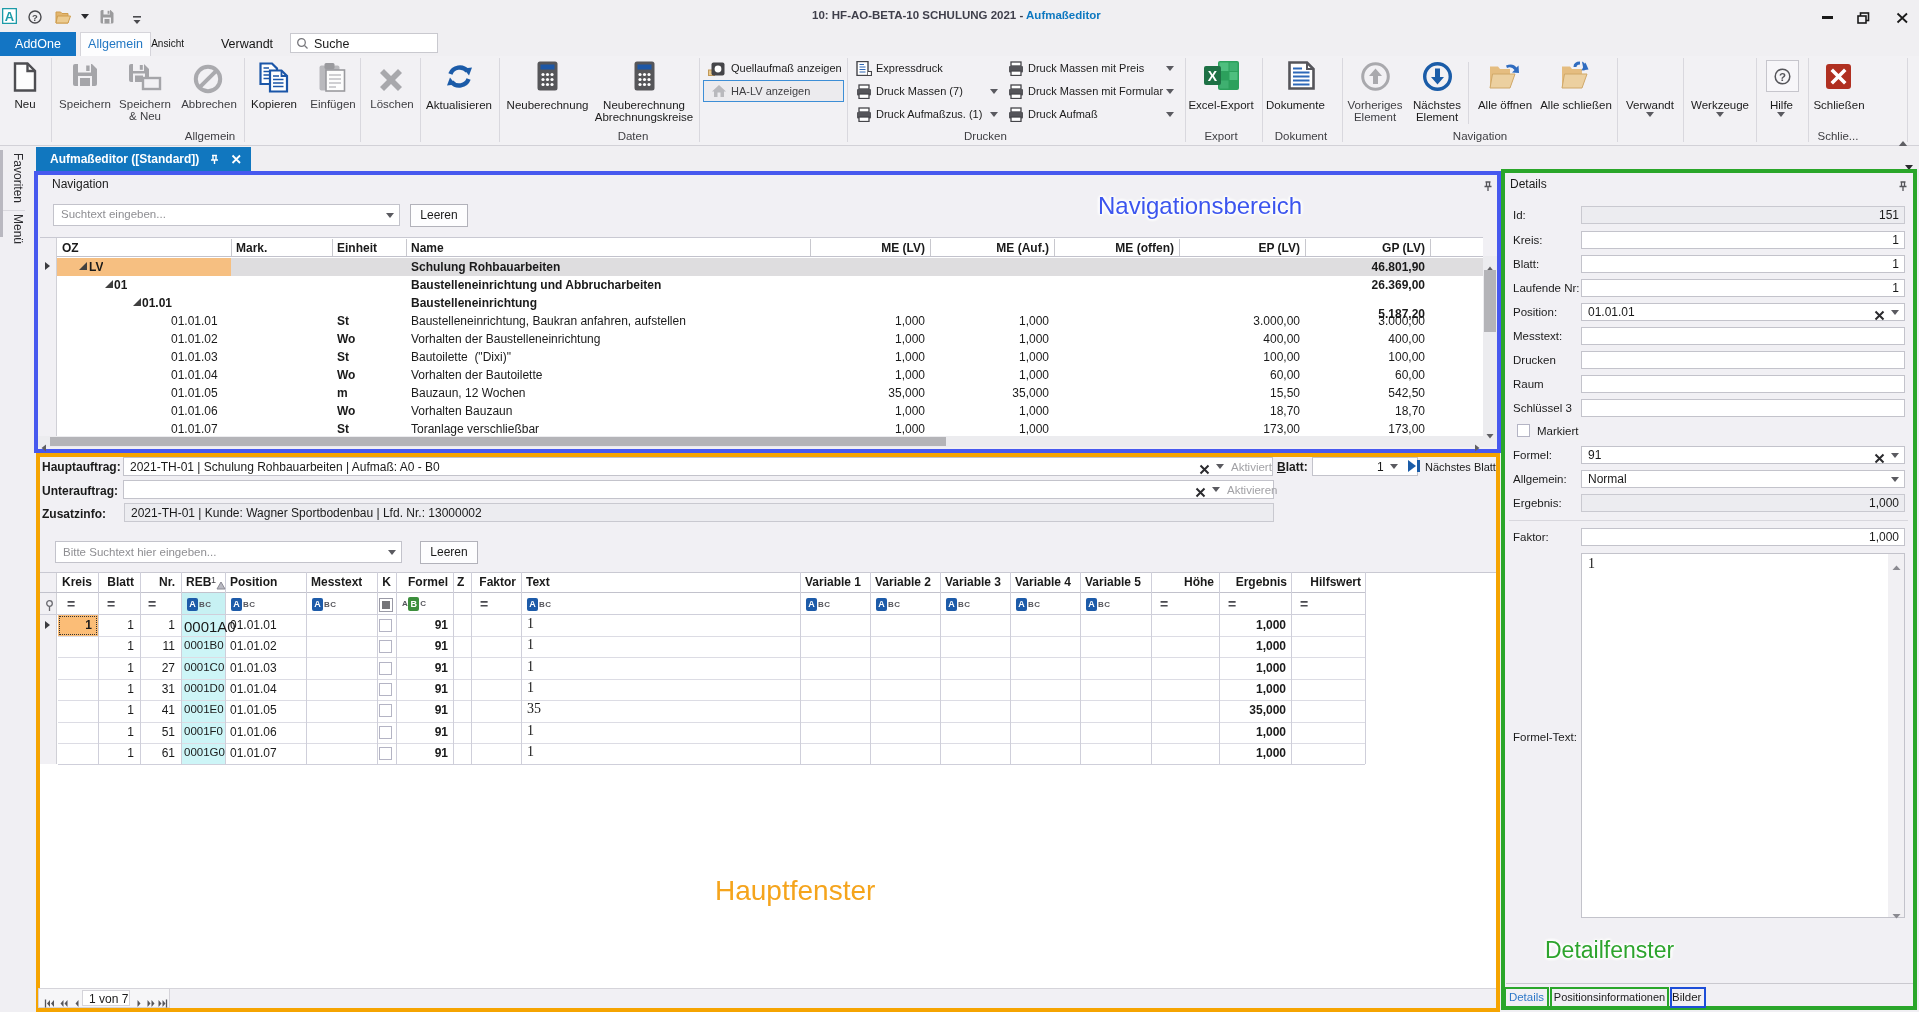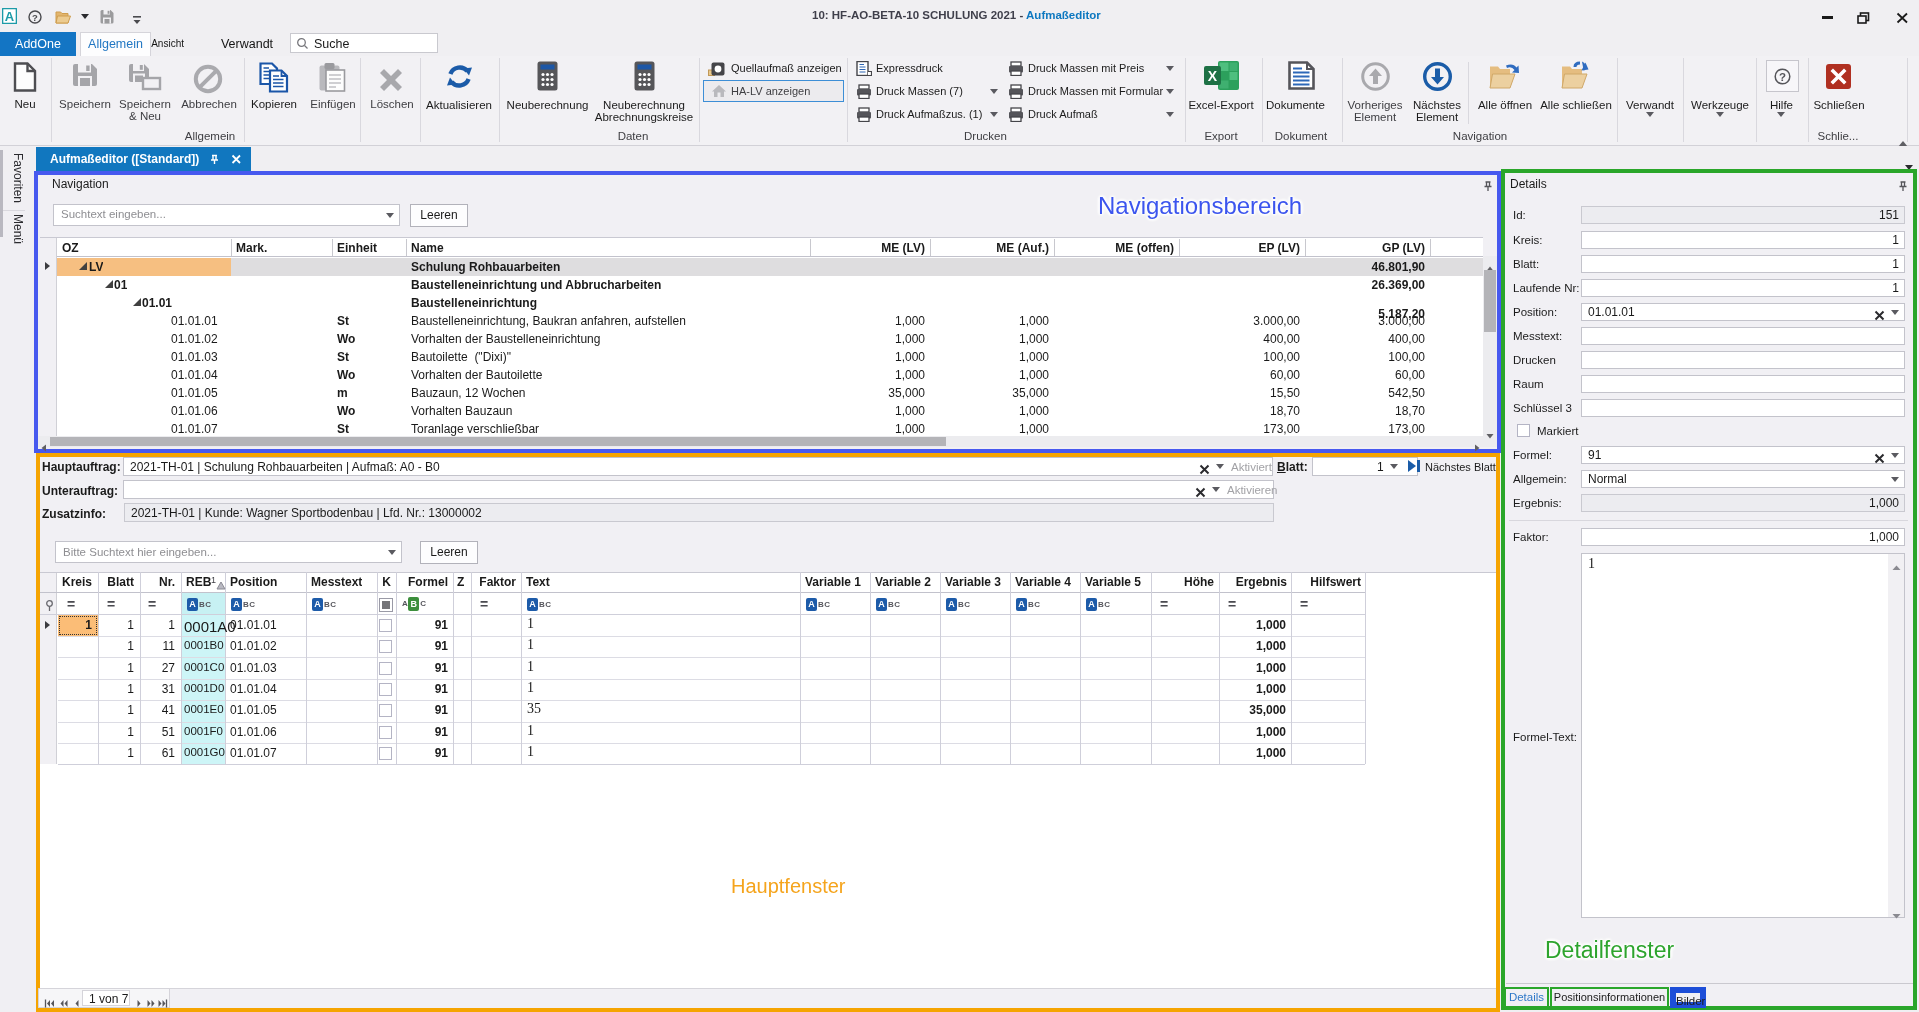--- a/index.html
+++ b/index.html
@@ -623,21 +623,21 @@
 <div class="ab ser" style="left:527px;top:723px">1</div>
 <div class="cell b r" style="left:1219px;top:725px;width:67px">1,000</div>
 <div class="cell r" style="left:98px;top:746px;width:36px">1</div>
 <div class="cell r" style="left:140px;top:746px;width:35px">61</div>
 <div class="cell" style="left:184px;top:746px;font-size:11.5px">0001G0</div>
 <div class="cell" style="left:230px;top:746px">01.01.07</div>
 <div class="cb" style="left:379px;top:747px"></div>
 <div class="cell b r" style="left:396px;top:746px;width:52px">91</div>
 <div class="ab ser" style="left:527px;top:744px">1</div>
 <div class="cell b r" style="left:1219px;top:746px;width:67px">1,000</div>
-<div class="ab glow" style="left:731px;top:875px;font-size:20px;color:#f5a41c">Hauptfenster</div>
+<div class="ab glow" style="left:715px;top:875px;font-size:28px;color:#f5a41c">Hauptfenster</div>
 <div class="ab" style="left:38px;top:988px;width:1458px;height:20px;background:#f1f0f4;border-top:1px solid #d5d4da;box-sizing:border-box"></div>
 <div class="ab" style="left:38px;top:988px;width:132px;height:20px;background:#f6f6f8;border:1px solid #d5d4da;box-sizing:border-box"></div>
 <div class="ab" style="left:82px;top:990px;width:48px;height:16px;background:#fff;border:1px solid #d5d4da;box-sizing:border-box"></div>
 <div class="ab" style="left:44px;top:994px"><svg width="10" height="9">
         <path d="M1.5 0.5 L1.5 8.5" stroke="#55555a" stroke-width="1.3"></path>
         <path d="M6 1 L3 4.5 L6 8 Z" fill="#55555a"></path>
         <path d="M10 1 L7 4.5 L10 8 Z" fill="#55555a"></path>
       </svg></div>
 <div class="ab" style="left:59px;top:994px"><svg width="9" height="9">
         <path d="M4.5 1 L1.5 4.5 L4.5 8 Z" fill="#55555a"></path>
@@ -710,14 +710,14 @@
 <div class="ab" style="left:1892px;top:558px"><svg width="9" height="8">
         <path d="M0.5 6 L4.5 1.5 L8.5 6 Z" fill="#8a8a90"></path>
       </svg></div>
 <div class="ab" style="left:1892px;top:906px"><svg width="9" height="8">
         <path d="M0.5 2 L4.5 6.5 L8.5 2 Z" fill="#8a8a90"></path>
       </svg></div>
 <div class="ab glow" style="left:1545px;top:937px;font-size:23px;color:#2da42d">Detailfenster</div>
 <div class="hline" style="left:1506px;top:983px;width:407px;background:#cac9cf"></div>
 <div class="ab" style="left:1504px;top:987px;width:45px;height:21px;border:2px solid #2aa62a;box-sizing:border-box;font-size:11.5px;color:#2e78c8;text-align:center;line-height:17px">Details</div>
 <div class="ab" style="left:1550px;top:987px;width:119px;height:21px;border:2px solid #2aa62a;box-sizing:border-box;font-size:11px;color:#1b1b1b;text-align:center;line-height:17px">Positionsinformationen</div>
-<div class="ab" style="left:1670px;top:987px;width:36px;height:21px;border:6px solid #1d4ed8;box-sizing:border-box;font-size:11.5px;color:#1b1b1b;text-align:left;line-height:17px">Bilder</div>
+<div class="ab" style="left:1670px;top:987px;width:36px;height:21px;border:2px solid #1d4ed8;box-sizing:border-box;font-size:11.5px;color:#1b1b1b;text-align:left;line-height:17px">Bilder</div>
 </div>
 
 </body></html>

